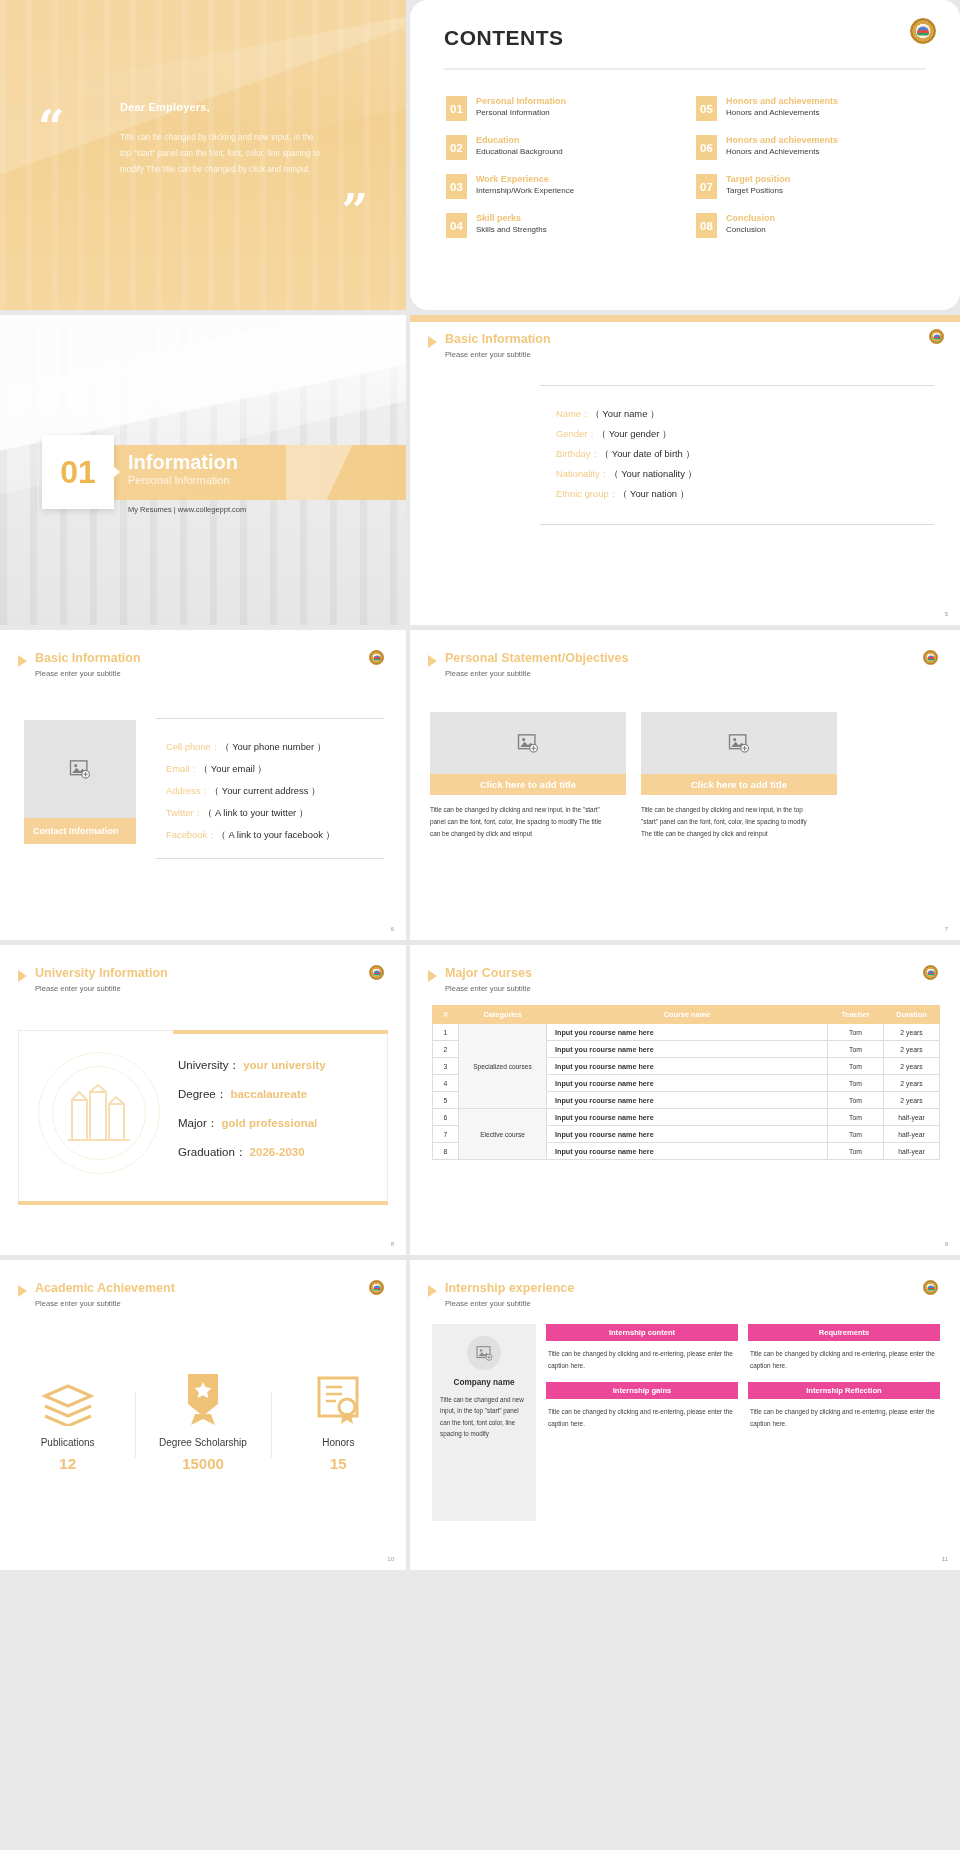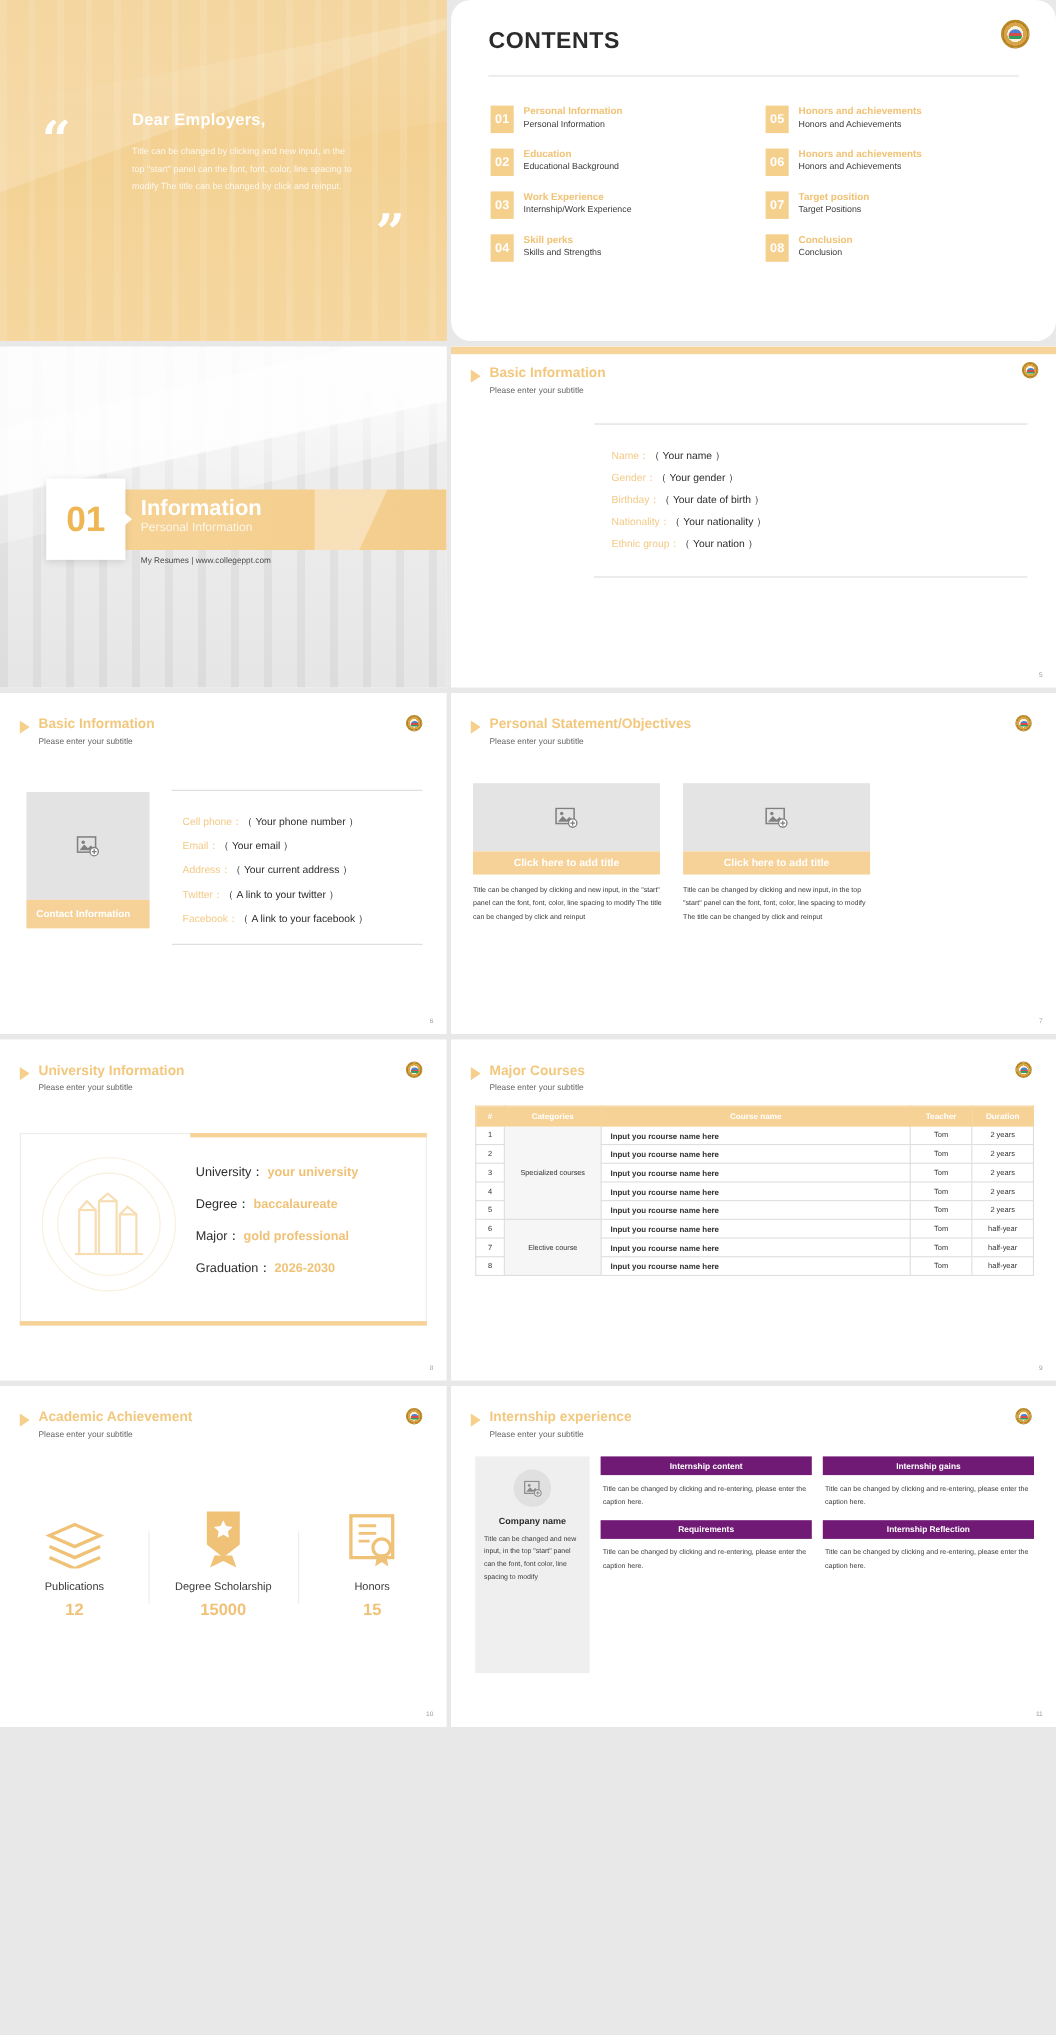--- a/index.html
+++ b/index.html
@@ -51,21 +51,21 @@
     font-size: 46px; line-height: 1; color: #ffffff; font-weight: 700;
     font-family: "DejaVu Serif", serif;
   }
   .q-mark-close {
     position: absolute; right: 38px; top: 188px;
     font-size: 46px; line-height: 1; color: #ffffff; font-weight: 700;
     font-family: "DejaVu Serif", serif;
   }
   .q-title {
     position: absolute; left: 120px; top: 101px;
-    font-size: 15px; font-weight: 700; color: #ffffff;
+    font-size: 11px; font-weight: 700; color: #ffffff;
     letter-spacing: .2px;
   }
   .q-body {
     position: absolute; left: 120px; top: 130px; width: 200px;
     font-size: 8.2px; line-height: 1.95; color: rgba(255,255,255,.82);
   }
 
   
   .s-contents { padding: 18px 24px; border-radius: 18px; }
   .contents-title {
@@ -178,21 +178,21 @@
     background: #f6d298; color: #ffffff; font-size: 9px; font-weight: 700;
     padding: 7px 9px; line-height: 1.35;
   }
   .info-list { font-size: 0; }
   .info-row { margin-bottom: 7px; }
   .info-key { font-size: 9.4px; color: #f3ca86; }
   .info-val { font-size: 9.4px; color: #2c2c2c; }
   .hair { height: 1px; background: #dcdcdc; }
 
   
-  .pic-card { width: 170px; }
+  .pic-card { width: 196px; }
   .pic-card .ph { height: 62px; background: #e4e4e4; display:flex; align-items:center; justify-content:center; }
   .pic-card .tt {
     background: #f6d298; color: #ffffff; font-size: 9.5px; font-weight: 700;
     text-align: center; padding: 5px 0;
   }
   .pic-desc { width: 176px; font-size: 6.4px; line-height: 1.85; color: #3a3a3a; margin-top: 9px; }
 
   
   .uni-panel { position: absolute; left: 18px; top: 85px; width: 370px; height: 175px; }
   .uni-panel .frame { position: absolute; inset: 0; border: 1px solid #ececec; }
@@ -243,21 +243,21 @@
     width: 34px; height: 34px; border-radius: 50%; background: #e0e0e0;
     margin: 4px auto 8px auto; display: flex; align-items: center; justify-content: center;
   }
   .intern-left .nm { font-size: 8.2px; font-weight: 700; color: #2d2d2d; text-align: center; margin-bottom: 7px; }
   .intern-left .bd { font-size: 6.3px; line-height: 1.8; color: #3c3c3c; }
   .intern-grid {
     position: absolute; left: 136px; top: 64px; right: 20px;
     display: grid; grid-template-columns: 1fr 1fr; gap: 9px 10px;
   }
   .intern-card .hd {
-    background: #701a75; color: #ffffff; font-size: 7.6px; font-weight: 700;
+    background: #ec4899; color: #ffffff; font-size: 7.6px; font-weight: 700;
     text-align: center; padding: 4px 0;
   }
   .intern-card .bd { font-size: 6.4px; line-height: 1.95; color: #3c3c3c; padding: 7px 2px 0 2px; }
 </style>
 </head>
 <body>
 
 <div class="grid">
 
   <div class="slide s-quote">
@@ -680,25 +680,25 @@
       <div class="nm">Company name</div>
       <div class="bd">Title can be changed and new input, in the top "start" panel can the font, font color, line spacing to modify</div>
     </div>
 
     <div class="intern-grid">
       <div class="intern-card">
         <div class="hd">Internship content</div>
         <div class="bd">Title can be changed by clicking and re-entering, please enter the caption here.</div>
       </div>
       <div class="intern-card">
+        <div class="hd">Requirements</div>
+        <div class="bd">Title can be changed by clicking and re-entering, please enter the caption here.</div>
+      </div>
+      <div class="intern-card">
         <div class="hd">Internship gains</div>
-        <div class="bd">Title can be changed by clicking and re-entering, please enter the caption here.</div>
-      </div>
-      <div class="intern-card">
-        <div class="hd">Requirements</div>
         <div class="bd">Title can be changed by clicking and re-entering, please enter the caption here.</div>
       </div>
       <div class="intern-card">
         <div class="hd">Internship Reflection</div>
         <div class="bd">Title can be changed by clicking and re-entering, please enter the caption here.</div>
       </div>
     </div>
     <div class="pagenum">11</div>
   </div>
 

